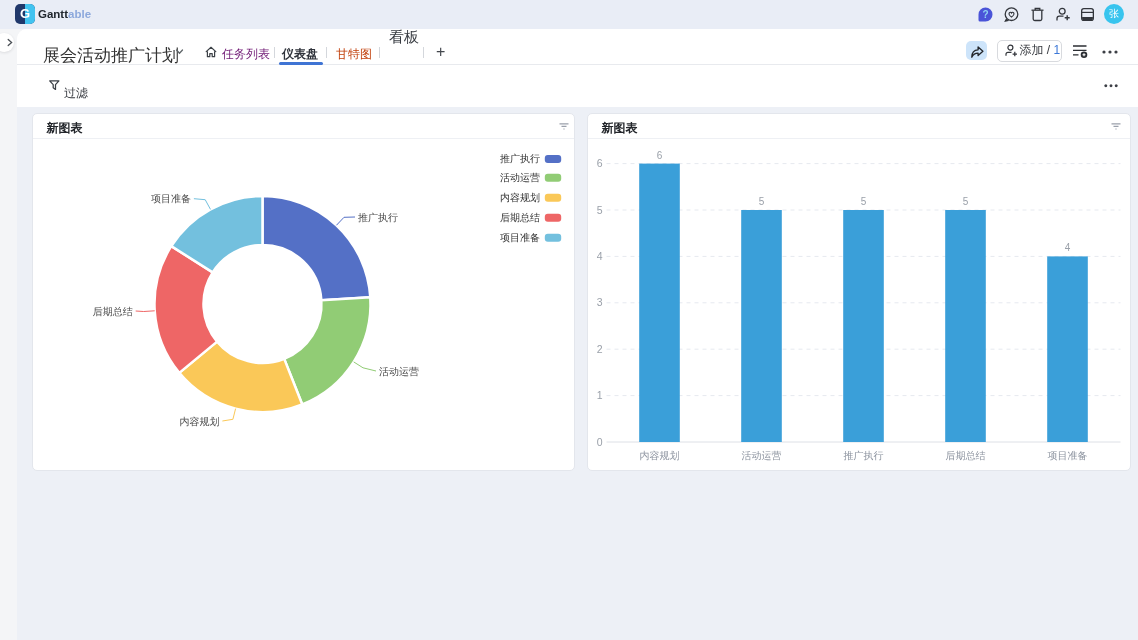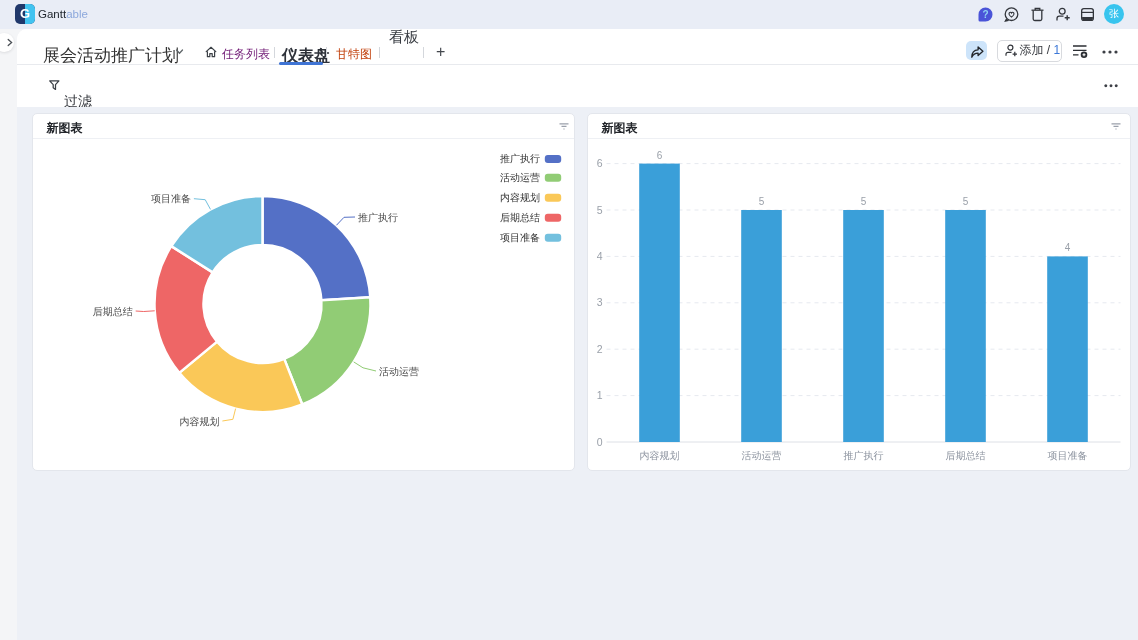--- a/index.html
+++ b/index.html
@@ -3,48 +3,48 @@
 *{margin:0;padding:0;box-sizing:border-box}
 body{font-family:"Liberation Sans",sans-serif;width:1138px;height:640px;overflow:hidden;position:relative;background:#f4f5f7}
 .abs{position:absolute}
 </style></head><body>
 
 <div class="abs" style="left:0;top:0;width:1138px;height:29px;background:#e9edf6"></div>
 <div class="abs" style="left:15px;top:4px;width:20px;height:20px;border-radius:5px;background:#20386b;overflow:hidden">
   <div class="abs" style="left:10px;top:0;width:10px;height:20px;background:#41c3f0"></div>
   <div class="abs" style="left:0;top:0;width:20px;height:20px;text-align:center;font-size:13px;line-height:20px;font-weight:bold;color:#fff">G</div>
 </div>
-<div class="abs" style="left:38px;top:8px;font-size:11.5px;font-weight:normal;color:#21272e;letter-spacing:0">Gantt<span style="color:#8ca8dc">able</span></div>
+<div class="abs" style="left:38px;top:8px;font-size:11.5px;font-weight:bold;color:#21272e;letter-spacing:0">Gantt<span style="color:#8ca8dc">able</span></div>
 <div class="abs" style="left:1104px;top:4px;width:20px;height:20px;border-radius:50%;background:#38c4ee;color:#fff;font-size:10px;text-align:center;line-height:20px">张</div>
 
 <div class="abs" style="left:17px;top:29px;width:1121px;height:611px;background:#fff;border-top-left-radius:10px"></div>
 
 <div class="abs" style="left:-5px;top:33px;width:19px;height:19px;border-radius:50%;background:#fff;box-shadow:0 1px 3px rgba(31,35,41,.12)"></div>
 <svg class="abs" style="left:6px;top:38px" width="8" height="9" viewBox="0 0 8 9" fill="none">
     <path d="M2.2 1.5 L5.6 4.5 L2.2 7.5" stroke="#4a4f55" stroke-width="1.3" stroke-linecap="round"></path>
   </svg>
 
 <div class="abs" style="left:17px;top:29px;width:1121px;height:36px;border-bottom:1px solid #e8eaee;background:#fff;border-top-left-radius:10px"></div>
 <div class="abs" style="left:43px;top:44px;font-size:17px;color:#333">展会活动推广计划</div>
 <div class="abs" style="left:222px;top:46px;font-size:12px;color:#701a75">任务列表</div>
 <div class="abs" style="left:274px;top:47px;width:1px;height:10.5px;background:#d4d7dc"></div>
-<div class="abs" style="left:282px;top:46px;font-size:16px;font-weight:bold;color:#2e323a">仪表盘</div>
+<div class="abs" style="left:282px;top:46px;font-size:12px;font-weight:bold;color:#2e323a">仪表盘</div>
 <div class="abs" style="left:279px;top:62px;width:44px;height:2.5px;border-radius:2px;background:#3f74d4"></div>
 <div class="abs" style="left:326px;top:47px;width:1px;height:10.5px;background:#d4d7dc"></div>
 <div class="abs" style="left:336px;top:46px;font-size:12px;color:#c2410c">甘特图</div>
 <div class="abs" style="left:379px;top:47px;width:1px;height:10.5px;background:#d4d7dc"></div>
 <div class="abs" style="left:389px;top:28px;font-size:15px;color:#383c42">看板</div>
 <div class="abs" style="left:423px;top:47px;width:1px;height:10.5px;background:#d4d7dc"></div>
 <div class="abs" style="left:436px;top:43px;font-size:16px;color:#43474d">+</div>
 
 <div class="abs" style="left:966px;top:41px;width:21px;height:19px;border-radius:5px;background:#cde4fa"></div>
 <div class="abs" style="left:997px;top:40px;width:65px;height:22px;border-radius:5px;border:1px solid #d8dade;background:#fff"></div>
 <div class="abs" style="left:1019.5px;top:42px;font-size:12px;color:#33363c">添加 / <span style="color:#3c78d8">1</span></div>
 
-<div class="abs" style="left:64px;top:93px;font-size:14px;color:#33363c">过滤</div>
+<div class="abs" style="left:64px;top:85px;font-size:12px;color:#33363c">过滤</div>
 
 <div class="abs" style="left:17px;top:107px;width:1121px;height:533px;background:#edf0f6"></div>
 
 <div class="abs" style="left:31.5px;top:113px;width:543.5px;height:357.5px;background:#fff;border:1px solid #e3e6ec;border-radius:5px">
   <div class="abs" style="left:0;top:0;width:100%;height:25px;border-bottom:1px solid #eef0f4"></div>
   <div class="abs" style="left:14px;top:6px;font-size:12px;font-weight:bold;color:#23262b">新图表</div>
   <svg style="position:absolute;left:526px;top:9px" width="10" height="7" viewBox="0 0 10 7" fill="none">
       <path d="M0.5 0.8 H9.5 M2.5 3.4 H7.5 M4.4 6 H5.6" stroke="#9aa0ab" stroke-width="1.2"></path>
     </svg>
   <svg width="543" height="332" viewBox="0 0 543 332" style="position:absolute;left:-0.5px;top:24px">

